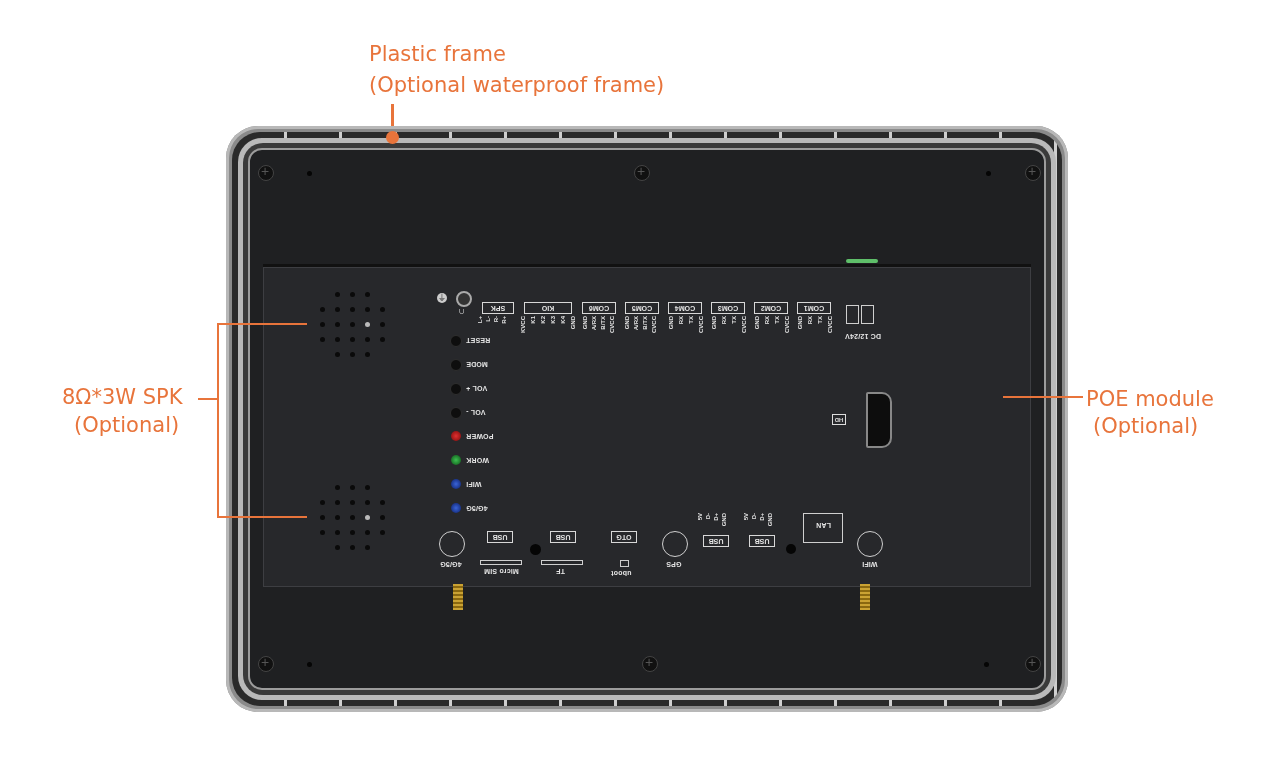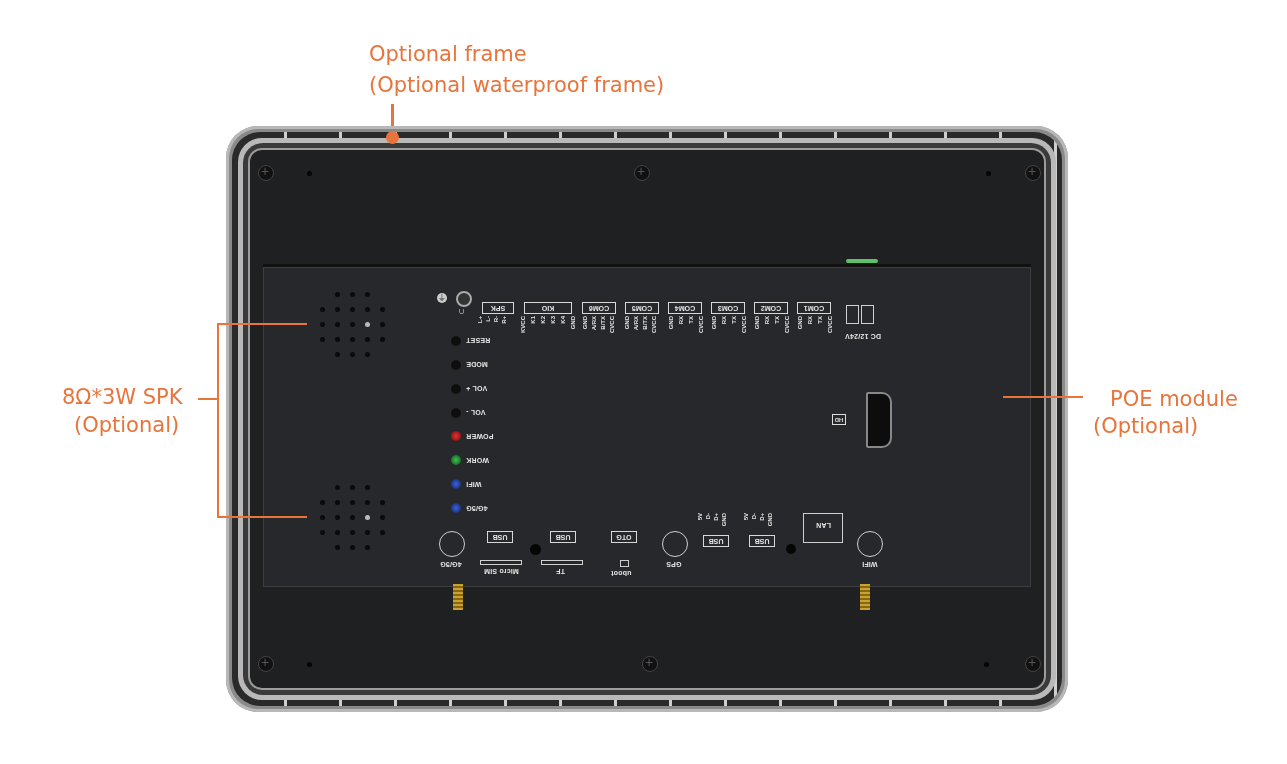--- a/index.html
+++ b/index.html
@@ -29,28 +29,28 @@
   .slot{position:absolute;height:3px;border:1px solid #cfcfcf;}
   .sma{position:absolute;width:10px;height:26px;background:linear-gradient(90deg,#a27b16,#f0cc55,#a27b16);
     background-size:100% 4px;background-image:repeating-linear-gradient(180deg,#caa233 0 2px,#8a6810 2px 4px);}
   .hdmi{position:absolute;left:866px;top:392px;width:22px;height:52px;border:2px solid #888;border-radius:2px 10px 10px 2px;background:#0d0d0d;}
   .dc{position:absolute;width:11px;height:17px;border:1px solid #cfcfcf;}
   .lan{position:absolute;left:803px;top:513px;width:38px;height:28px;border:1.5px solid #cfcfcf;}
 </style>
 </head>
 <body>
 
-<div class="anno" style="left:369px;top:40px;">Optional frame</div>
+<div class="anno" style="left:369px;top:40px;">Plastic frame</div>
 <div class="anno" style="left:369px;top:71px;">(Optional waterproof frame)</div>
 <div class="anno-line" style="left:391px;top:104px;width:3px;height:34px;"></div>
 
 <div class="anno" style="left:62px;top:383px;">8Ω*3W SPK</div>
 <div class="anno" style="left:74px;top:411px;">(Optional)</div>
 
-<div class="anno" style="left:1086px;top:385px;margin-left:24px;">POE module</div>
+<div class="anno" style="left:1086px;top:385px;">POE module</div>
 <div class="anno" style="left:1093px;top:412px;">(Optional)</div>
 
 <div class="frame">
   <div class="frame-slots"></div>
   <div class="frame-inner1"></div>
   <div class="frame-inner2"></div>
   <div class="panel"></div>
 </div>
 
 <div style="position:absolute;left:386px;top:131px;width:13px;height:13px;border-radius:50%;background:#e8743b;"></div>

